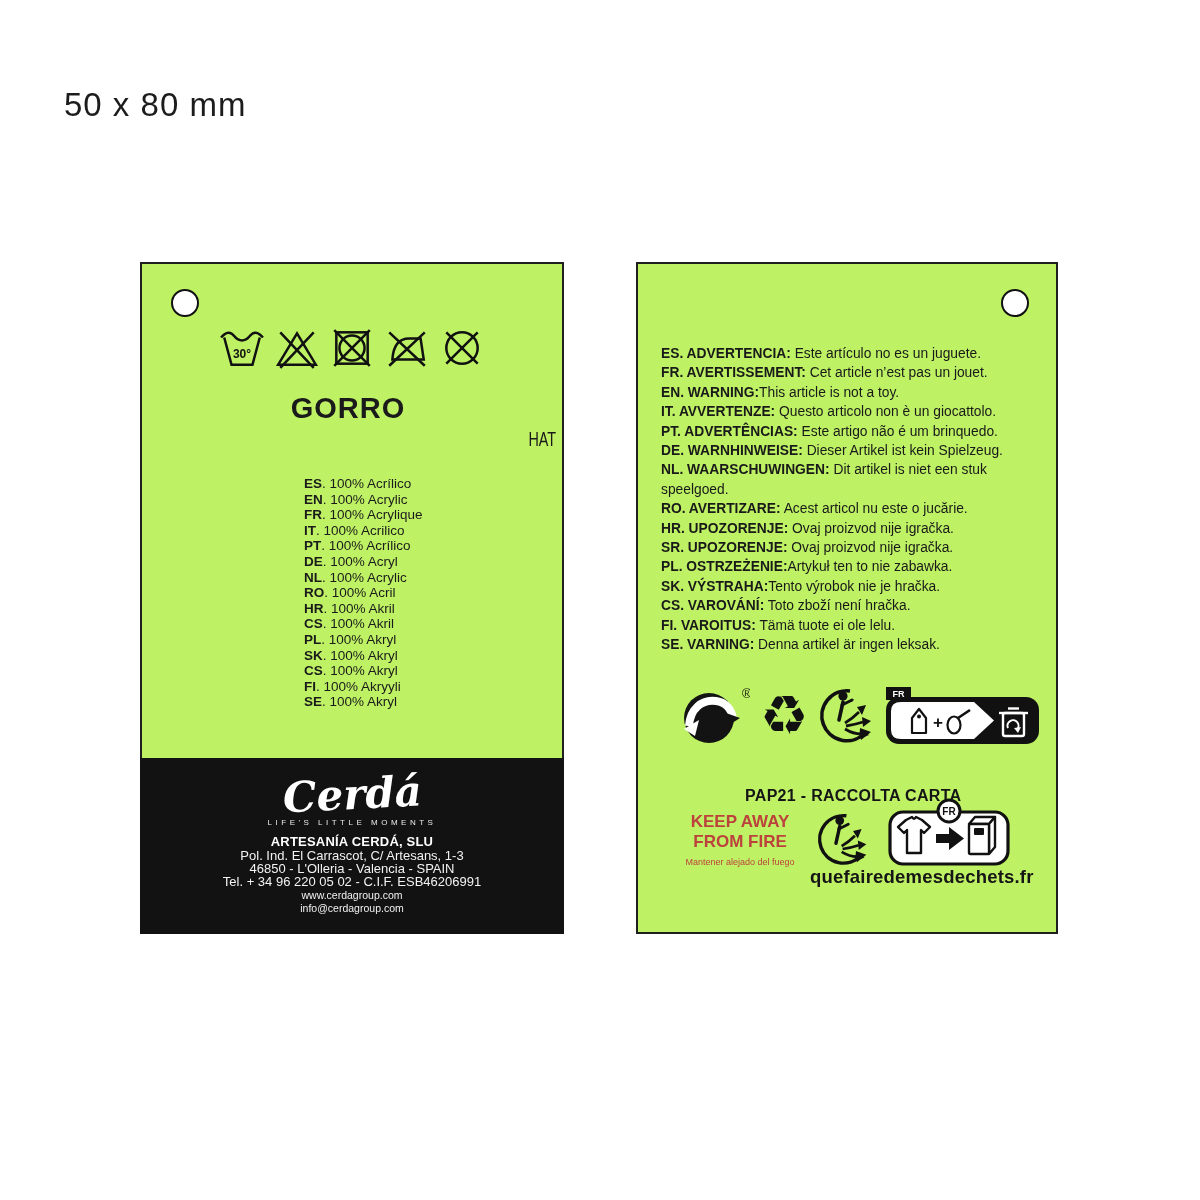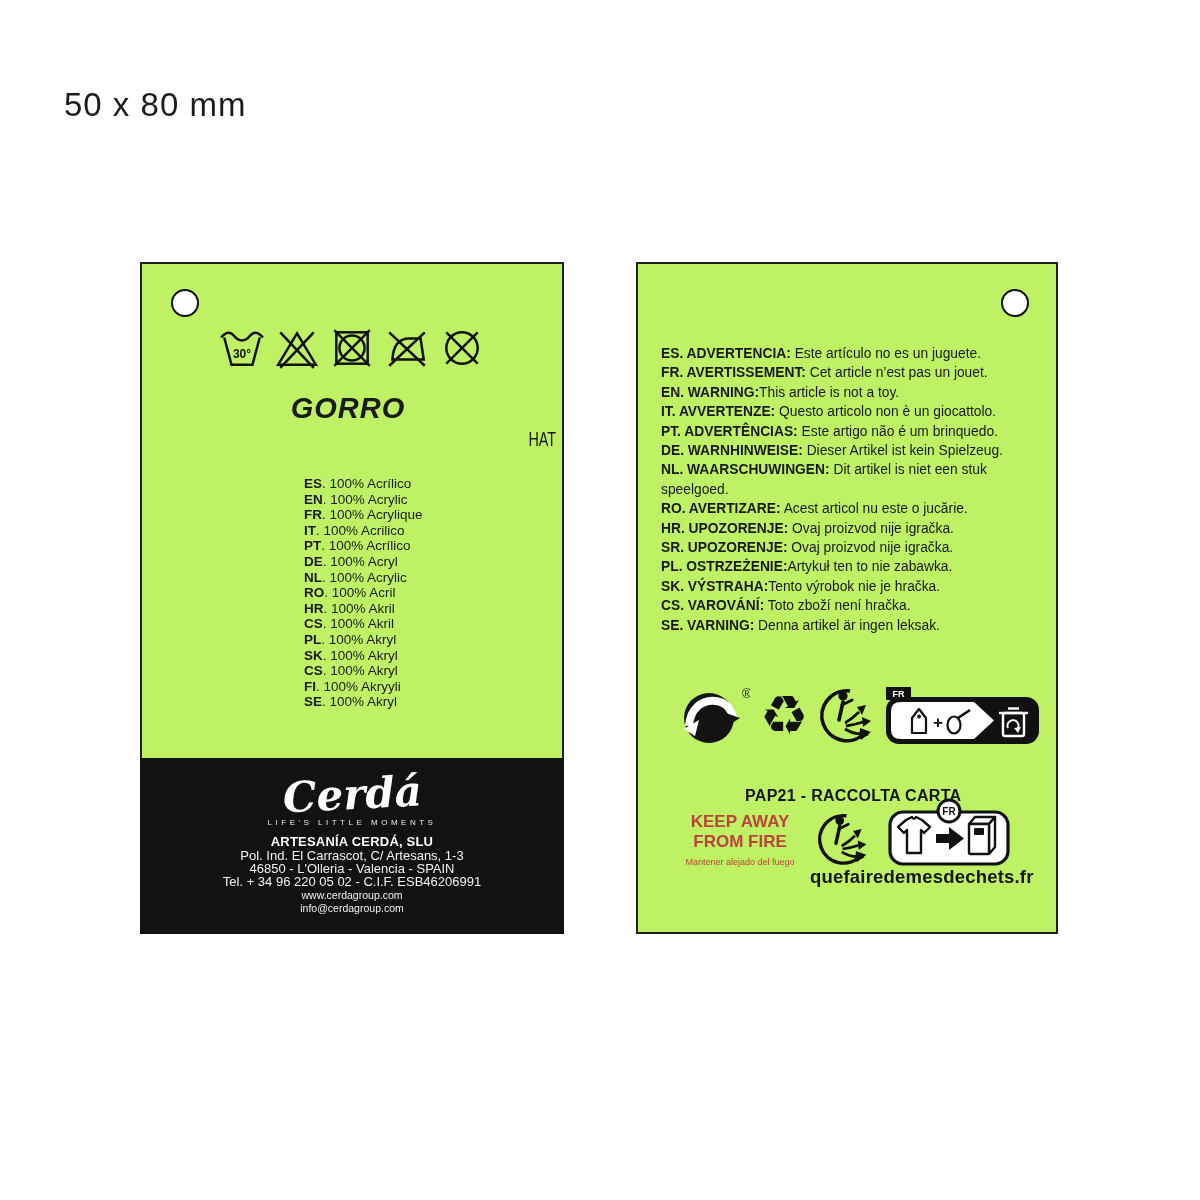--- a/index.html
+++ b/index.html
@@ -15,21 +15,21 @@
 
   .hole{position:absolute;width:28px;height:28px;border:2.5px solid #111;border-radius:50%;background:#fff;}
   .hole-front{left:29px;top:25px;}
   .hole-back{right:27px;top:25px;}
 
   .care-row{position:absolute;top:62px;left:0;right:0;display:flex;justify-content:center;
             align-items:center;gap:9px;}
   .care-row svg{display:block;}
 
   .front-title{position:absolute;top:128px;left:0;right:8px;text-align:center;
-               font-size:29px;font-weight:bold;letter-spacing:1px;color:#1a1a1a;font-style:italic;}
+               font-size:29px;font-weight:bold;letter-spacing:1px;color:#1a1a1a;}
   .front-subtitle{position:absolute;top:164px;left:0;right:0;text-align:right;}
   .front-subtitle span{display:inline-block;font-size:20px;font-weight:500;transform:scaleX(0.72);
                        letter-spacing:0px;color:#1a1a1a;}
 
   .composition{position:absolute;left:162px;top:212px;font-size:13.5px;line-height:15.6px;color:#1a1a1a;}
   .comp-line b{font-weight:bold;}
 
   .front-footer{position:absolute;left:-2px;right:-2px;bottom:-2px;height:176px;background:#121212;
                 color:#ffffff;text-align:center;padding-top:14px;}
   .brand-script{font-family:"DejaVu Serif",serif;font-style:italic;font-weight:bold;
@@ -138,20 +138,21 @@
         <div class="warn-line"><b>IT. AVVERTENZE:</b> Questo articolo non è un giocattolo.</div>
         <div class="warn-line"><b>PT. ADVERTÊNCIAS:</b> Este artigo não é um brinquedo.</div>
         <div class="warn-line"><b>DE. WARNHINWEISE:</b> Dieser Artikel ist kein Spielzeug.</div>
         <div class="warn-line"><b>NL. WAARSCHUWINGEN:</b> Dit artikel is niet een stuk speelgoed.</div>
         <div class="warn-line"><b>RO. AVERTIZARE:</b> Acest articol nu este o jucărie.</div>
         <div class="warn-line"><b>HR. UPOZORENJE:</b> Ovaj proizvod nije igračka.</div>
         <div class="warn-line"><b>SR. UPOZORENJE:</b> Ovaj proizvod nije igračka.</div>
         <div class="warn-line"><b>PL. OSTRZEŻENIE:</b>Artykuł ten to nie zabawka.</div>
         <div class="warn-line"><b>SK. VÝSTRAHA:</b>Tento výrobok nie je hračka.</div>
         <div class="warn-line"><b>CS. VAROVÁNÍ:</b> Toto zboží není hračka.</div>
+        <div class="warn-line"><b>FI. VAROITUS:</b> Tämä tuote ei ole lelu.</div>
         <div class="warn-line"><b>SE. VARNING:</b> Denna artikel är ingen leksak.</div>
       </div>
 
     <div class="icons-row">
       <svg width="68" height="58" viewBox="0 0 68 58">
         <circle cx="27" cy="31" r="25" fill="#131313"></circle>
         <path d="M7,39 C8,22 20,12 34,14 C45,15.5 50,24 51,32" stroke="#ffffff" stroke-width="8" fill="none"></path>
         <polygon points="2,42 17,33 13,49" fill="#ffffff"></polygon>
         <polygon points="44,26 58,31 44,40" fill="#131313"></polygon>
         <text x="60" y="11" font-size="13" fill="#111">®</text>

